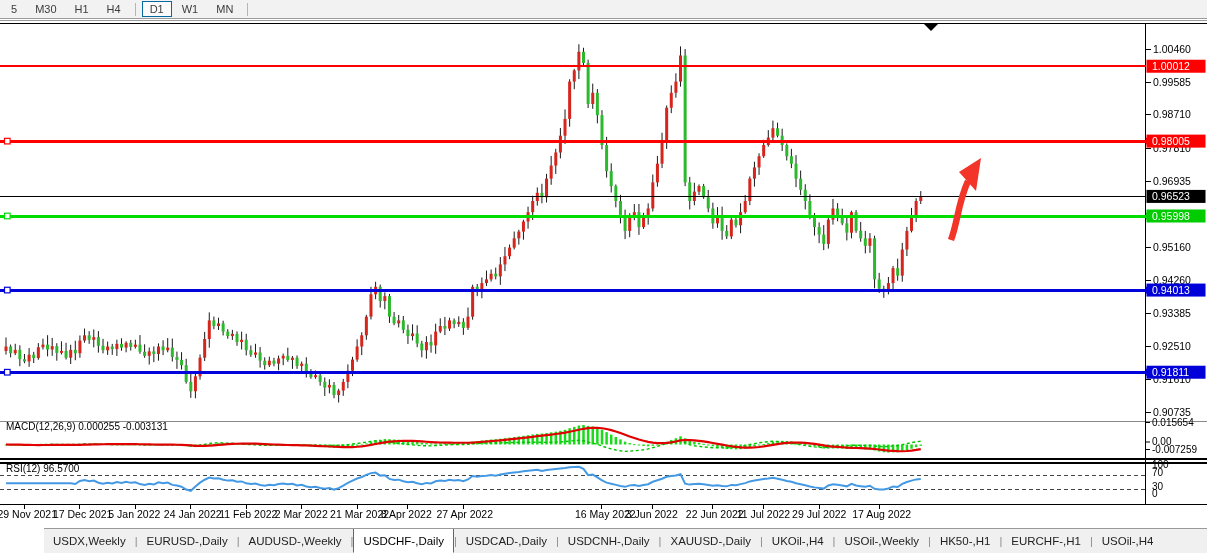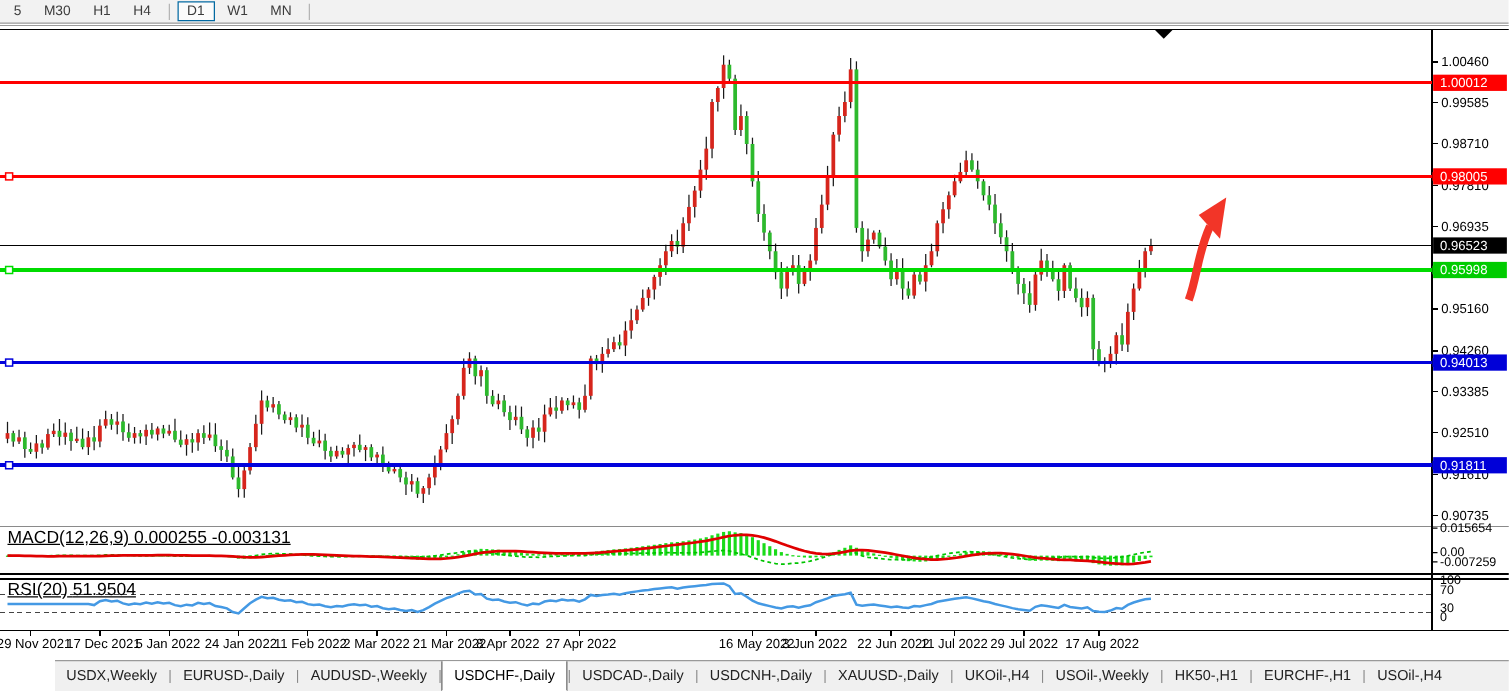--- a/index.html
+++ b/index.html
@@ -6,21 +6,21 @@
     font-family:"Liberation Sans",sans-serif;position:relative;}
   #stage{position:relative;width:1207px;height:553px;}
   svg text{font-family:"Liberation Sans",sans-serif;}
   .toolbar{position:absolute;top:0;left:0;width:1207px;height:19px;background:#f2f2f2;
     border-bottom:1px solid #9b9b9b;display:flex;align-items:center;padding-left:2px;box-sizing:border-box;z-index:5;}
   .tfbtn{font-size:11px;color:#3c3c3c;padding:1px 7px;margin:0 1px;border:1px solid transparent;cursor:default;}
   .tfbtn.active{background:#fbfbfb;border:1px solid #0369a1;}
   .tsep{width:1px;height:13px;background:#b5b5b5;margin:0 5px;}
   .chart-title{position:absolute;top:25px;left:7px;font-size:11px;color:#000;z-index:4;white-space:nowrap;}
   .chart-title .dd{font-size:8px;margin-right:4px;}
-  .ind-label{position:absolute;left:6px;font-size:14px;color:#000;z-index:4;white-space:nowrap;text-decoration:underline;}
+  .ind-label{position:absolute;left:6px;font-size:10px;color:#000;z-index:4;white-space:nowrap;}
   #macd-label{top:421px;}
   #rsi-label{top:463px;}
   .tabbar{position:absolute;top:528px;left:0;width:1207px;height:25px;background:#f0f0f0;
     border-top:1px solid #999;display:flex;align-items:stretch;box-sizing:border-box;
     font-size:11.5px;color:#222;z-index:5;margin-left:44px;}
   .tab{display:flex;align-items:center;padding:0 9px;white-space:nowrap;cursor:default;}
   .tab.active{background:#fff;border-left:1px solid #666;border-right:1px solid #666;
     border-bottom:1px solid #fff;margin-top:0;font-weight:normal;color:#000;}
   .tabsep{display:flex;align-items:center;color:#8a8a8a;font-size:11px;}
   .tab-arrows{margin-left:auto;display:flex;align-items:center;gap:10px;padding-right:10px;
@@ -747,22 +747,22 @@
       <div class="tsep"></div>
     </div>
 
 
   <div class="ind-label" id="macd-label">
     <span>MACD(12,26,9)</span>
     <span>0.000255 -0.003131</span>
   </div>
 
   <div class="ind-label" id="rsi-label">
-    <span>RSI(20)</span>
-    <span>51.9504</span>
+    <span>RSI(12)</span>
+    <span>96.5700</span>
   </div>
 
   <div class="tabbar" id="tabbar">
       <div class="tab">USDX,Weekly</div>
       <div class="tabsep">|</div>
       <div class="tab">EURUSD-,Daily</div>
       <div class="tabsep">|</div>
       <div class="tab">AUDUSD-,Weekly</div>
       <div class="tabsep">|</div>
       <div class="tab active">USDCHF-,Daily</div>

